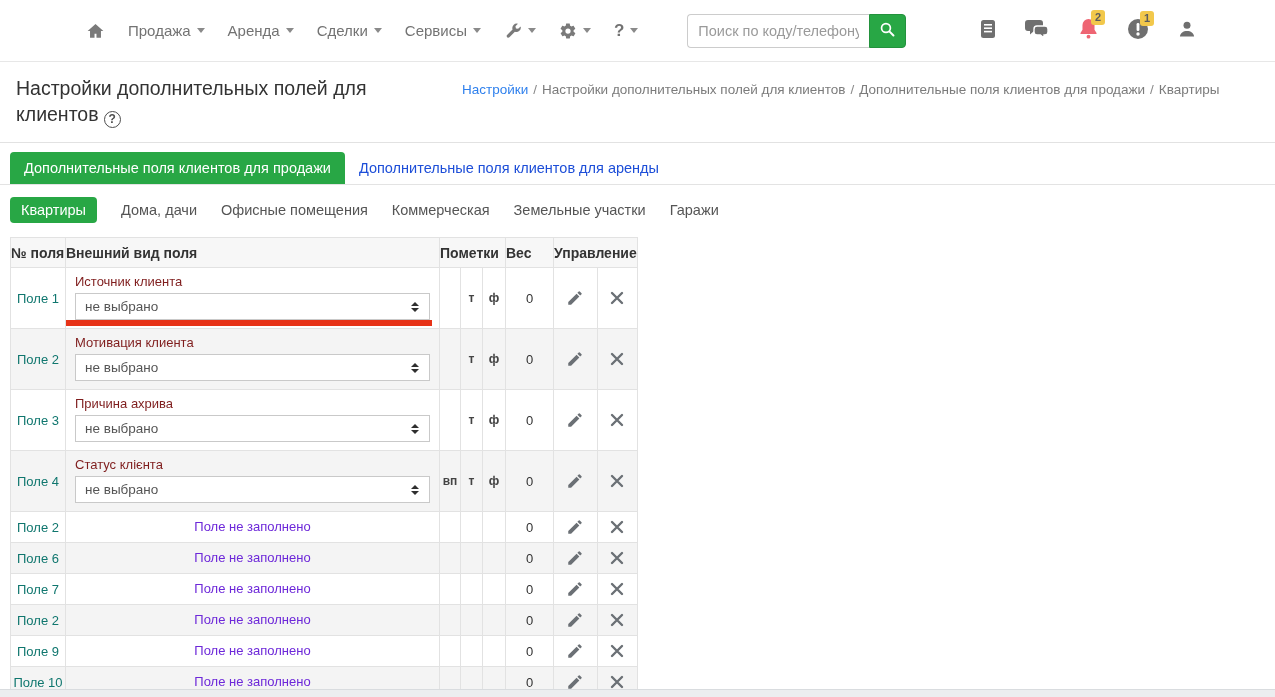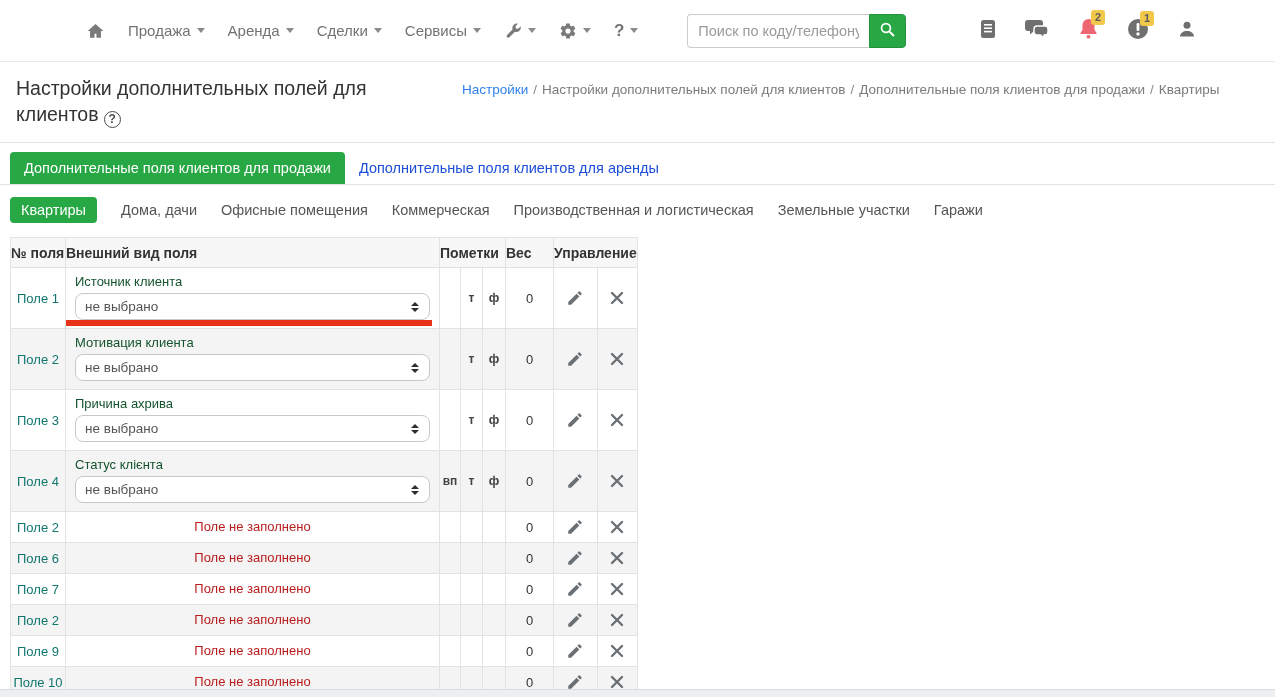--- a/index.html
+++ b/index.html
@@ -38,23 +38,23 @@
 
   
   .tbl { border-collapse:collapse; margin:3px 0 0 10px; font-size:13px; color:#333; table-layout:fixed; }
   .tbl th, .tbl td { border:1px solid #e2e2e2; }
   .tbl th { background:#f7f7f7; height:30px; font-size:14px; font-weight:bold; color:#333; text-align:left; }
   .tbl tbody tr:nth-child(even) { background:#f4f4f4; }
   td.c-no { text-align:center; color:#0f766e; }
   tr.filled td { height:53px; }
   tr.empty td { height:31px; }
   td.c-app { padding:6px 9px 8px 9px; position:relative; }
-  td.c-app.empty-text { text-align:center; color:#b91c1c; }
-  .fld-label { font-size:13px; color:#14532d; margin-bottom:4px; }
-  .select { width:355px; height:27px; background:#fff; border:1px solid #c9c9c9; border-radius:8px; display:flex; align-items:center; padding:0 9px; cursor:pointer; position:relative; }
+  td.c-app.empty-text { text-align:center; color:#6d28d9; }
+  .fld-label { font-size:13px; color:#7f1d1d; margin-bottom:4px; }
+  .select { width:355px; height:27px; background:#fff; border:1px solid #c9c9c9; border-radius:0; display:flex; align-items:center; padding:0 9px; cursor:pointer; position:relative; }
   .sel-text { font-size:13.5px; color:#555; }
   .stepper { position:absolute; right:10px; top:50%; transform:translateY(-50%); display:flex; flex-direction:column; gap:2px; }
   .stepper .up { width:0; height:0; border-left:4px solid transparent; border-right:4px solid transparent; border-bottom:4.5px solid #2f2f2f; }
   .stepper .dn { width:0; height:0; border-left:4px solid transparent; border-right:4px solid transparent; border-top:4.5px solid #2f2f2f; }
   .red-line { position:absolute; left:0; bottom:2px; width:366px; height:6px; background:#e73318; }
   td.c-mark { text-align:center; font-weight:bold; font-size:12px; color:#444; }
   td.c-weight { text-align:center; font-size:13px; color:#333; }
   td.c-act { text-align:center; }
   .icon-btn { background:none; border:none; cursor:pointer; padding:2px 4px; line-height:0; }
 
@@ -180,21 +180,20 @@
 <div class="tabs-primary">
   <div class="tab-main active">Дополнительные поля клиентов для продажи</div>
   <div class="tab-main inactive">Дополнительные поля клиентов для аренды</div>
 </div>
 
 <div class="tabs-categories">
   <div class="cat active">Квартиры</div>
   <div class="cat">Дома, дачи</div>
   <div class="cat">Офисные помещения</div>
   <div class="cat">Коммерческая</div>
-  <div class="cat">Производственная и логистическая</div>
   <div class="cat">Земельные участки</div>
   <div class="cat">Гаражи</div>
 </div>
 
 <table class="tbl">
   <colgroup>
     <col style="width:55px">
       <col style="width:369px">
       <col style="width:21px">
       <col style="width:22px">

